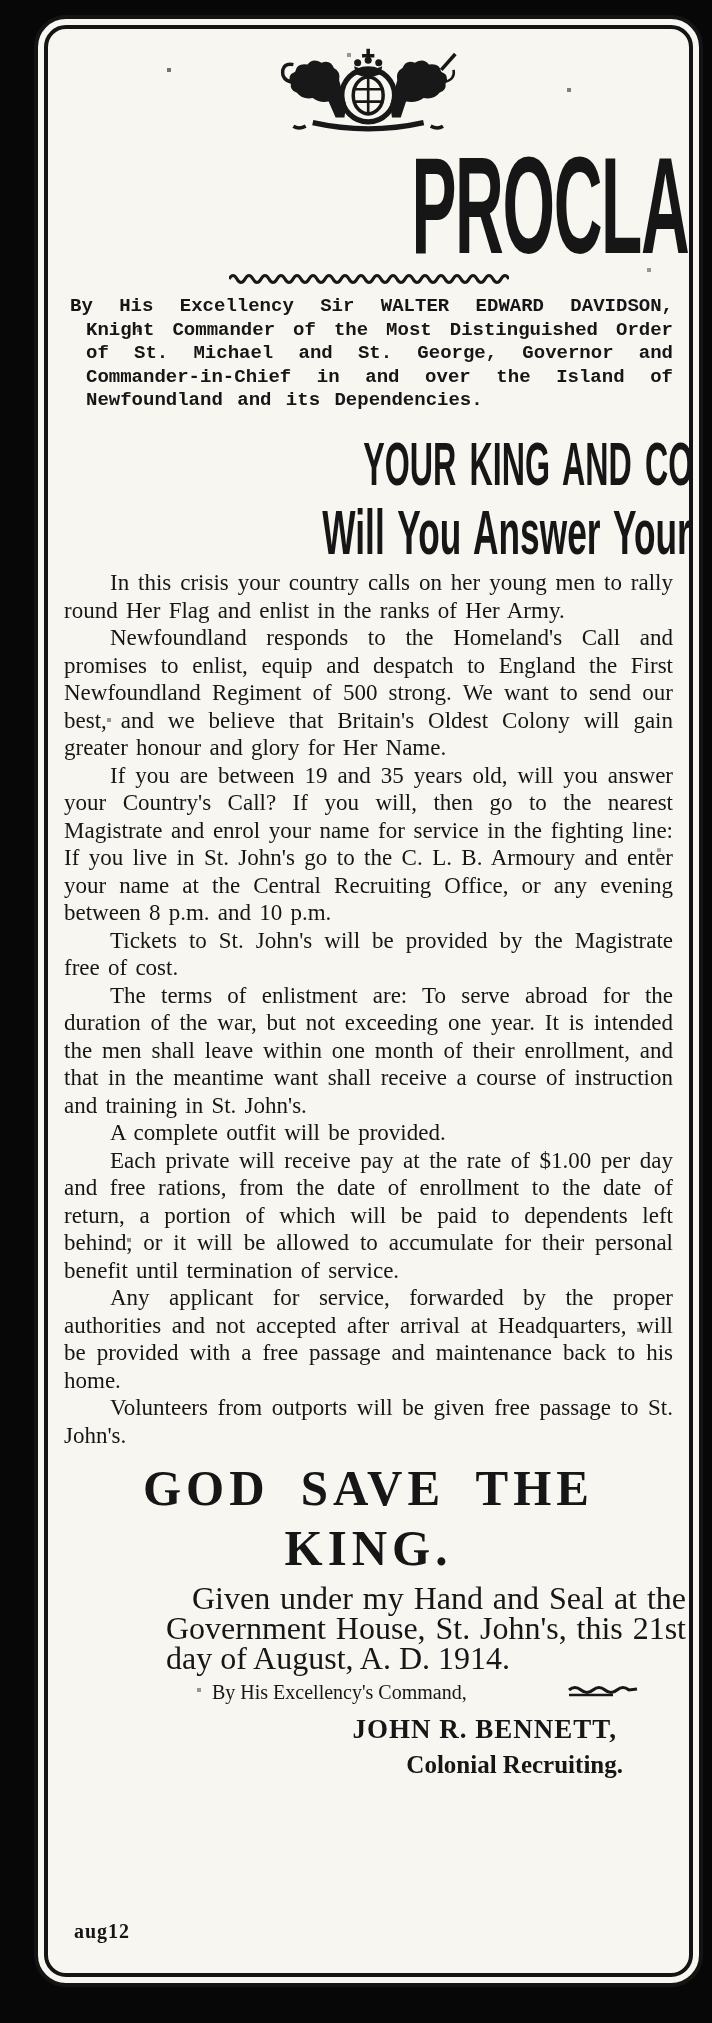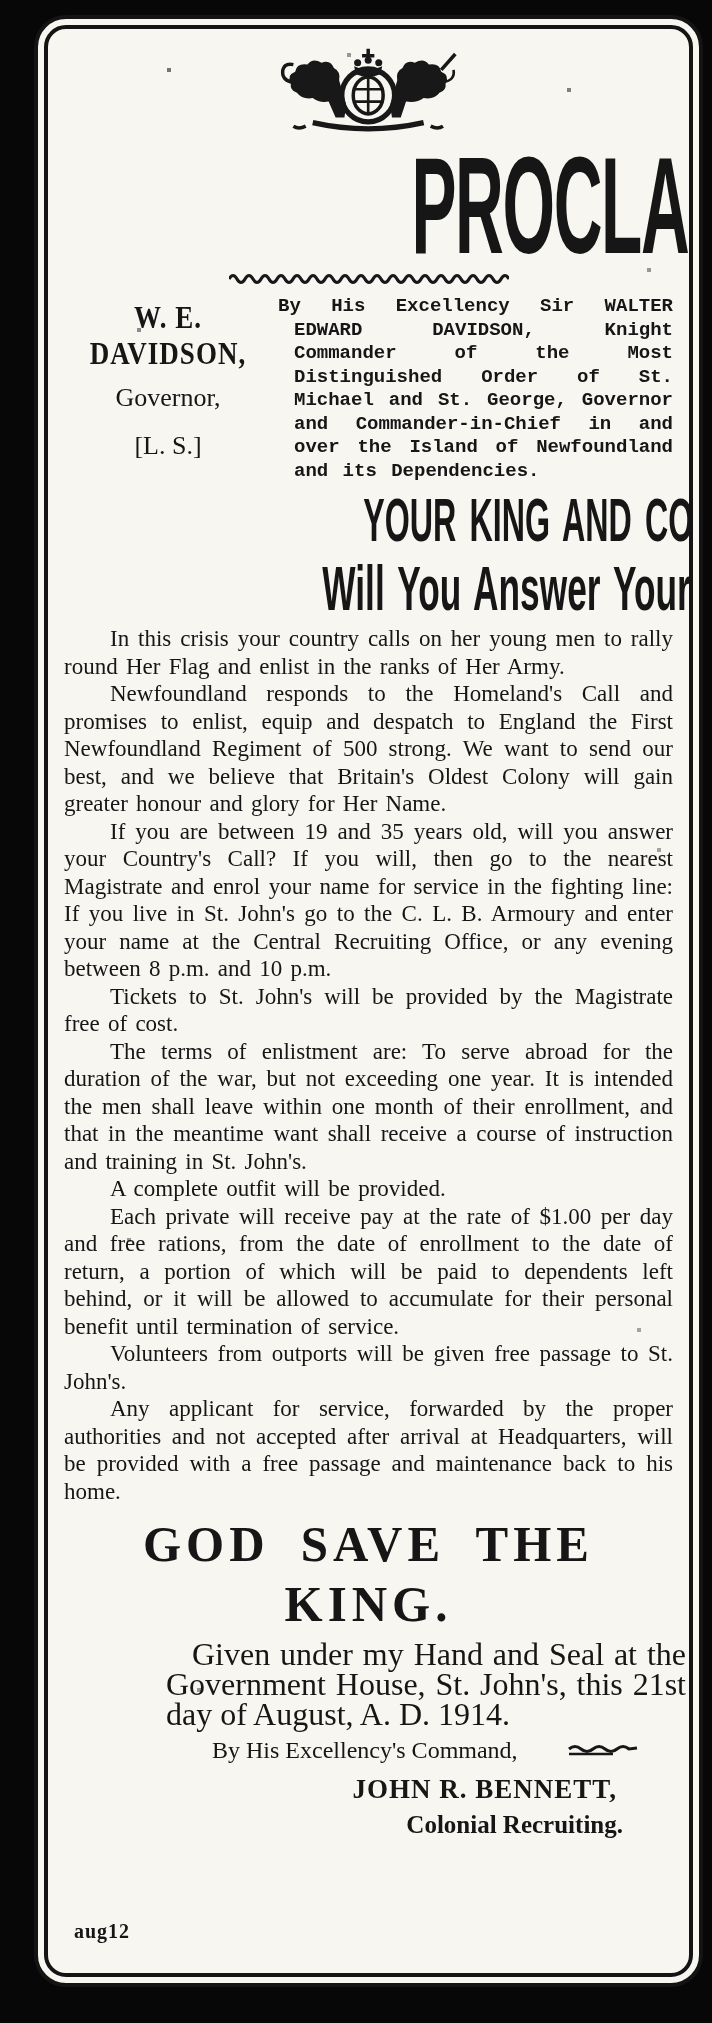--- a/index.html
+++ b/index.html
@@ -37,21 +37,21 @@
   .headline2{height:62px;line-height:62px;text-align:center;margin:8px 0 4px;}
   .headline2 .condense{font-family:"Liberation Sans",sans-serif;font-weight:bold;
         font-size:63px;word-spacing:6px;transform:scaleX(.56);}
   .bodytext{margin-top:6px;font-size:23px;line-height:27.5px;text-align:justify;word-spacing:2.5px;}
   .bodytext p{margin:0;text-indent:46px;}
   .slogan{text-align:center;font-weight:bold;font-size:49px;letter-spacing:5px;
         word-spacing:14px;margin:12px 0 8px;transform:scaleY(1.05);}
   .attestation{width:520px;margin:2px 0 0 102px;font-size:32px;line-height:30px;
         text-indent:26px;text-align:justify;}
   .command-row{display:flex;justify-content:space-between;align-items:flex-start;
-        margin:8px 34px 0 148px;font-size:24px;}
+        margin:8px 34px 0 148px;font-size:20px;}
   .signature{text-align:right;margin:10px 56px 0 0;font-weight:bold;font-size:27px;letter-spacing:1px;}
   .sig-title{text-align:right;margin:6px 50px 0 0;font-weight:bold;font-size:25px;}
   .datecode{position:absolute;left:26px;bottom:30px;font-weight:bold;font-size:20px;letter-spacing:1px;}
   .ink{fill:#181818;}
   .ink-stroke{fill:none;stroke:#181818;}
 </style>
 </head>
 <body>
 
 <div class="page">
@@ -86,41 +86,36 @@
 
       <h1 class="title-row"><span class="condense title-txt">PROCLAMATION !</span></h1>
 
       <div class="wavy">
         <svg width="280" height="14" viewBox="0 0 280 14">
           <path class="ink-stroke" stroke-width="3.2" d="M0 8 Q4 1 8 8 T16 8 T24 8 T32 8 T40 8 T48 8 T56 8 T64 8 T72 8 T80 8 T88 8 T96 8 T104 8 T112 8 T120 8 T128 8 T136 8 T144 8 T152 8 T160 8 T168 8 T176 8 T184 8 T192 8 T200 8 T208 8 T216 8 T224 8 T232 8 T240 8 T248 8 T256 8 T264 8 T272 8 T280 8"></path>
         </svg>
       </div>
 
       <div class="issuer">
-        <div class="issuer-left">
-          <div class="gov-name">W. E. DAVIDSON,</div>
-          <div class="gov-role">Governor,</div>
-          <div class="gov-seal">[L. S.]</div>
-        </div>
         <div class="issuer-right">By His Excellency Sir WALTER EDWARD DAVIDSON, Knight Commander of the Most Distinguished Order of St. Michael and St. George, Governor and Commander-in-Chief in and over the Island of Newfoundland and its Dependencies.</div>
       </div>
 
       <div class="headline1"><span class="condense">YOUR KING AND COUNTRY NEED YOU !</span></div>
       <div class="headline2"><span class="condense">Will You Answer Your Country's Call ?</span></div>
 
       <div class="bodytext">
         <p>In this crisis your country calls on her young men to rally round Her Flag and enlist in the ranks of Her Army.</p>
         <p>Newfoundland responds to the Homeland's Call and promises to enlist, equip and despatch to England the First Newfoundland Regiment of 500 strong. We want to send our best, and we believe that Britain's Oldest Colony will gain greater honour and glory for Her Name.</p>
         <p>If you are between 19 and 35 years old, will you answer your Country's Call?  If you will, then go to the nearest Magistrate and enrol your name for service in the fighting line:  If you live in St. John's go to the C. L. B. Armoury and enter your name at the Central Recruiting Office, or any evening between 8 p.m. and 10 p.m.</p>
         <p>Tickets to St. John's will be provided by the Magistrate free of cost.</p>
         <p>The terms of enlistment are:  To serve abroad for the duration of the war, but not exceeding one year. It is intended the men shall leave within one month of their enrollment, and that in the meantime want shall receive a course of instruction and training in St. John's.</p>
         <p>A complete outfit will be provided.</p>
         <p>Each private will receive pay at the rate of $1.00 per day and free rations, from the date of enrollment to the date of return, a portion of which will be paid to dependents left behind, or it will be allowed to accumulate for their personal benefit until termination of service.</p>
+        <p>Any applicant for service, forwarded by the proper authorities and not accepted after arrival at Headquarters, will be provided with a free passage and maintenance back to his home.</p>
         <p>Volunteers from outports will be given free passage to St. John's.</p>
-        <p>Any applicant for service, forwarded by the proper authorities and not accepted after arrival at Headquarters, will be provided with a free passage and maintenance back to his home.</p>
       </div>
 
       <div class="slogan">GOD SAVE THE KING.</div>
       <div class="attestation">Given under my Hand and Seal at the Government House, St. John's, this 21st day of August, A. D. 1914.</div>
       <div class="command-row">
         <span>By His Excellency's Command,</span>
         <span>
           <svg width="72" height="14" viewBox="0 0 72 14">
             <path class="ink-stroke" stroke-width="3" d="M2 5 Q8 0 14 5 T26 5 T38 5 T50 5 T62 5 L70 4"></path>
             <path class="ink-stroke" stroke-width="2.4" d="M2 10 H46"></path>

